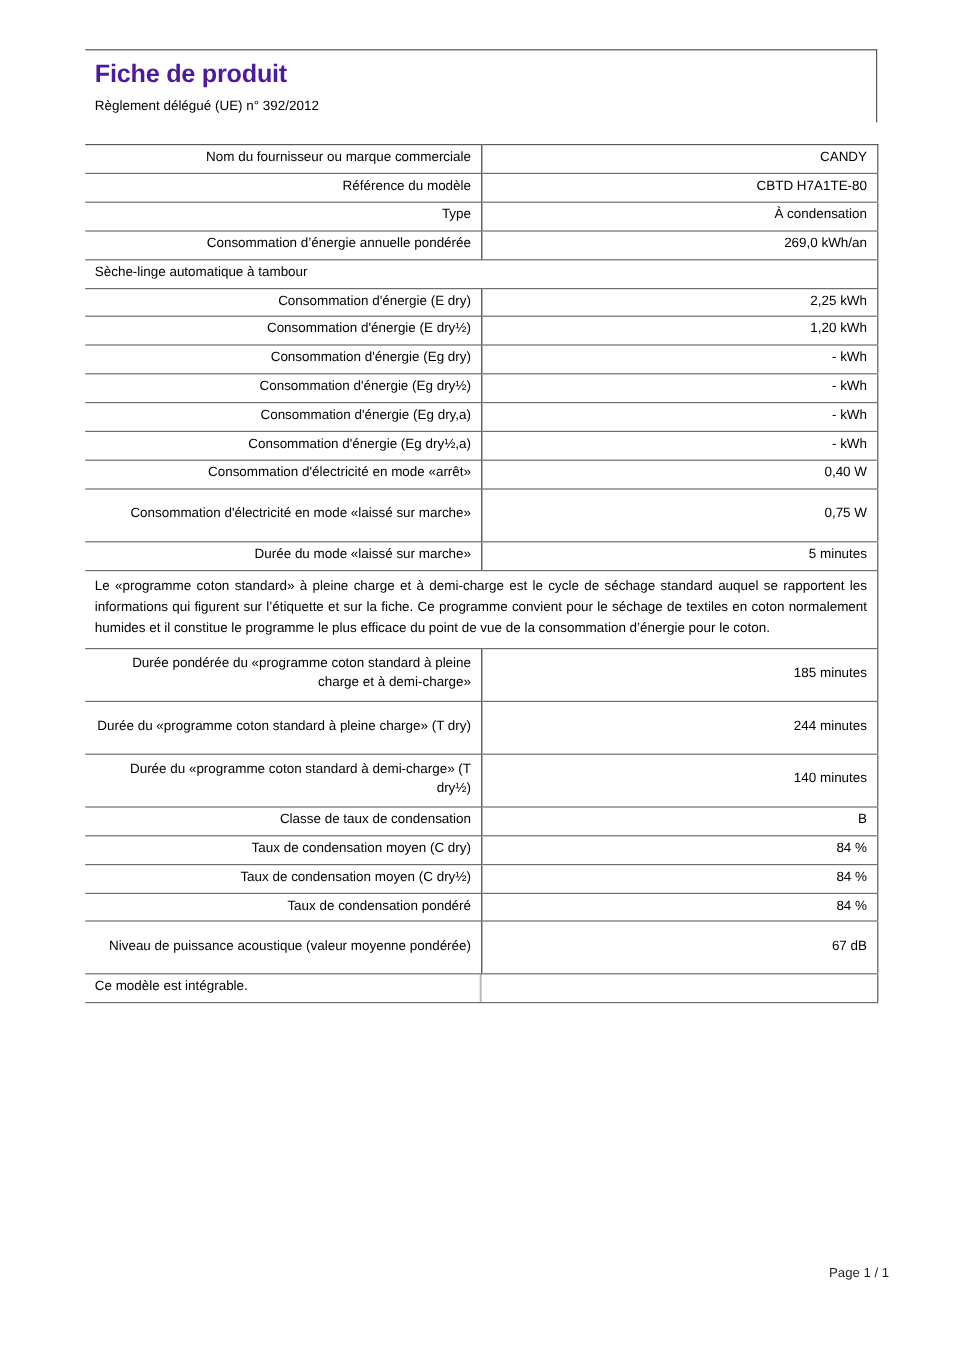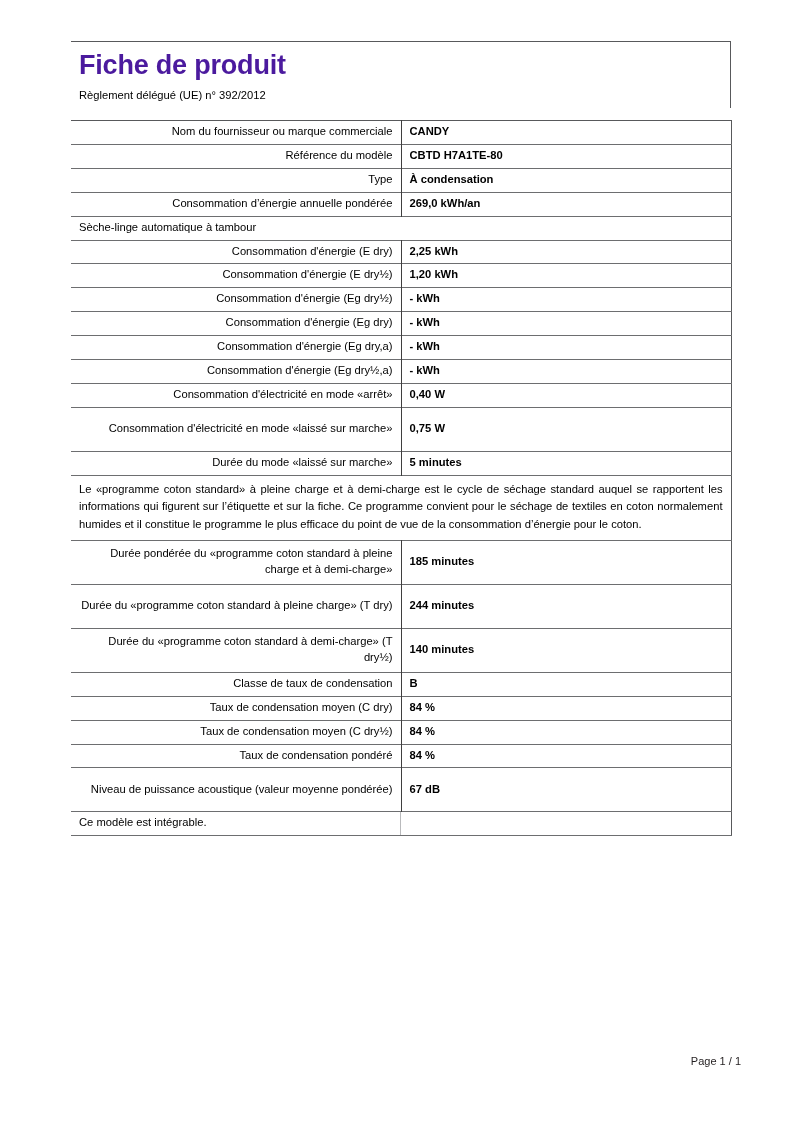--- a/index.html
+++ b/index.html
@@ -29,21 +29,21 @@
     position: absolute;
     left: 71px;
     top: 41px;
     width: 660px;
     border-top: 1.4px solid #58595b;
     border-right: 1.4px solid #58595b;
     box-sizing: border-box;
     padding: 9px 0 6px 8px;
   }
   .doc-title {
-    font-size: 27px;
+    font-size: 21px;
     font-weight: bold;
     color: #4b1a9e;
     letter-spacing: -0.2px;
     line-height: 1.05;
     margin: 0 0 9px 0;
     white-space: nowrap;
   }
   .doc-subtitle {
     font-size: 11.2px;
     line-height: 1.25;
@@ -74,22 +74,22 @@
     vertical-align: middle;
     box-sizing: border-box;
   }
   td.label-cell {
     width: 330px;
     text-align: right;
     border-right: 1.4px solid #3f3f3f;
   }
   td.value-cell {
     width: 330px;
-    text-align: left;
-    font-weight: bold;
+    text-align: right;
+    font-weight: normal;
   }
   td.full-cell {
     width: 660px;
     text-align: left;
   }
   td.full-cell.with-divider {
     
     background-image: linear-gradient(to right,
         transparent 0, transparent 329px,
         #b9babc 329px, #b9babc 330.4px,
@@ -154,25 +154,25 @@
         </tr>
         <tr class="short">
           <td class="label-cell">Consommation d'énergie (E dry)</td>
           <td class="value-cell">2,25 kWh</td>
         </tr>
         <tr class="short">
           <td class="label-cell">Consommation d'énergie (E dry½)</td>
           <td class="value-cell">1,20 kWh</td>
         </tr>
         <tr class="short">
+          <td class="label-cell">Consommation d'énergie (Eg dry)</td>
+          <td class="value-cell">- kWh</td>
+        </tr>
+        <tr class="short">
           <td class="label-cell">Consommation d'énergie (Eg dry½)</td>
-          <td class="value-cell">- kWh</td>
-        </tr>
-        <tr class="short">
-          <td class="label-cell">Consommation d'énergie (Eg dry)</td>
           <td class="value-cell">- kWh</td>
         </tr>
         <tr class="short">
           <td class="label-cell">Consommation d'énergie (Eg dry,a)</td>
           <td class="value-cell">- kWh</td>
         </tr>
         <tr class="short">
           <td class="label-cell">Consommation d'énergie (Eg dry½,a)</td>
           <td class="value-cell">- kWh</td>
         </tr>

